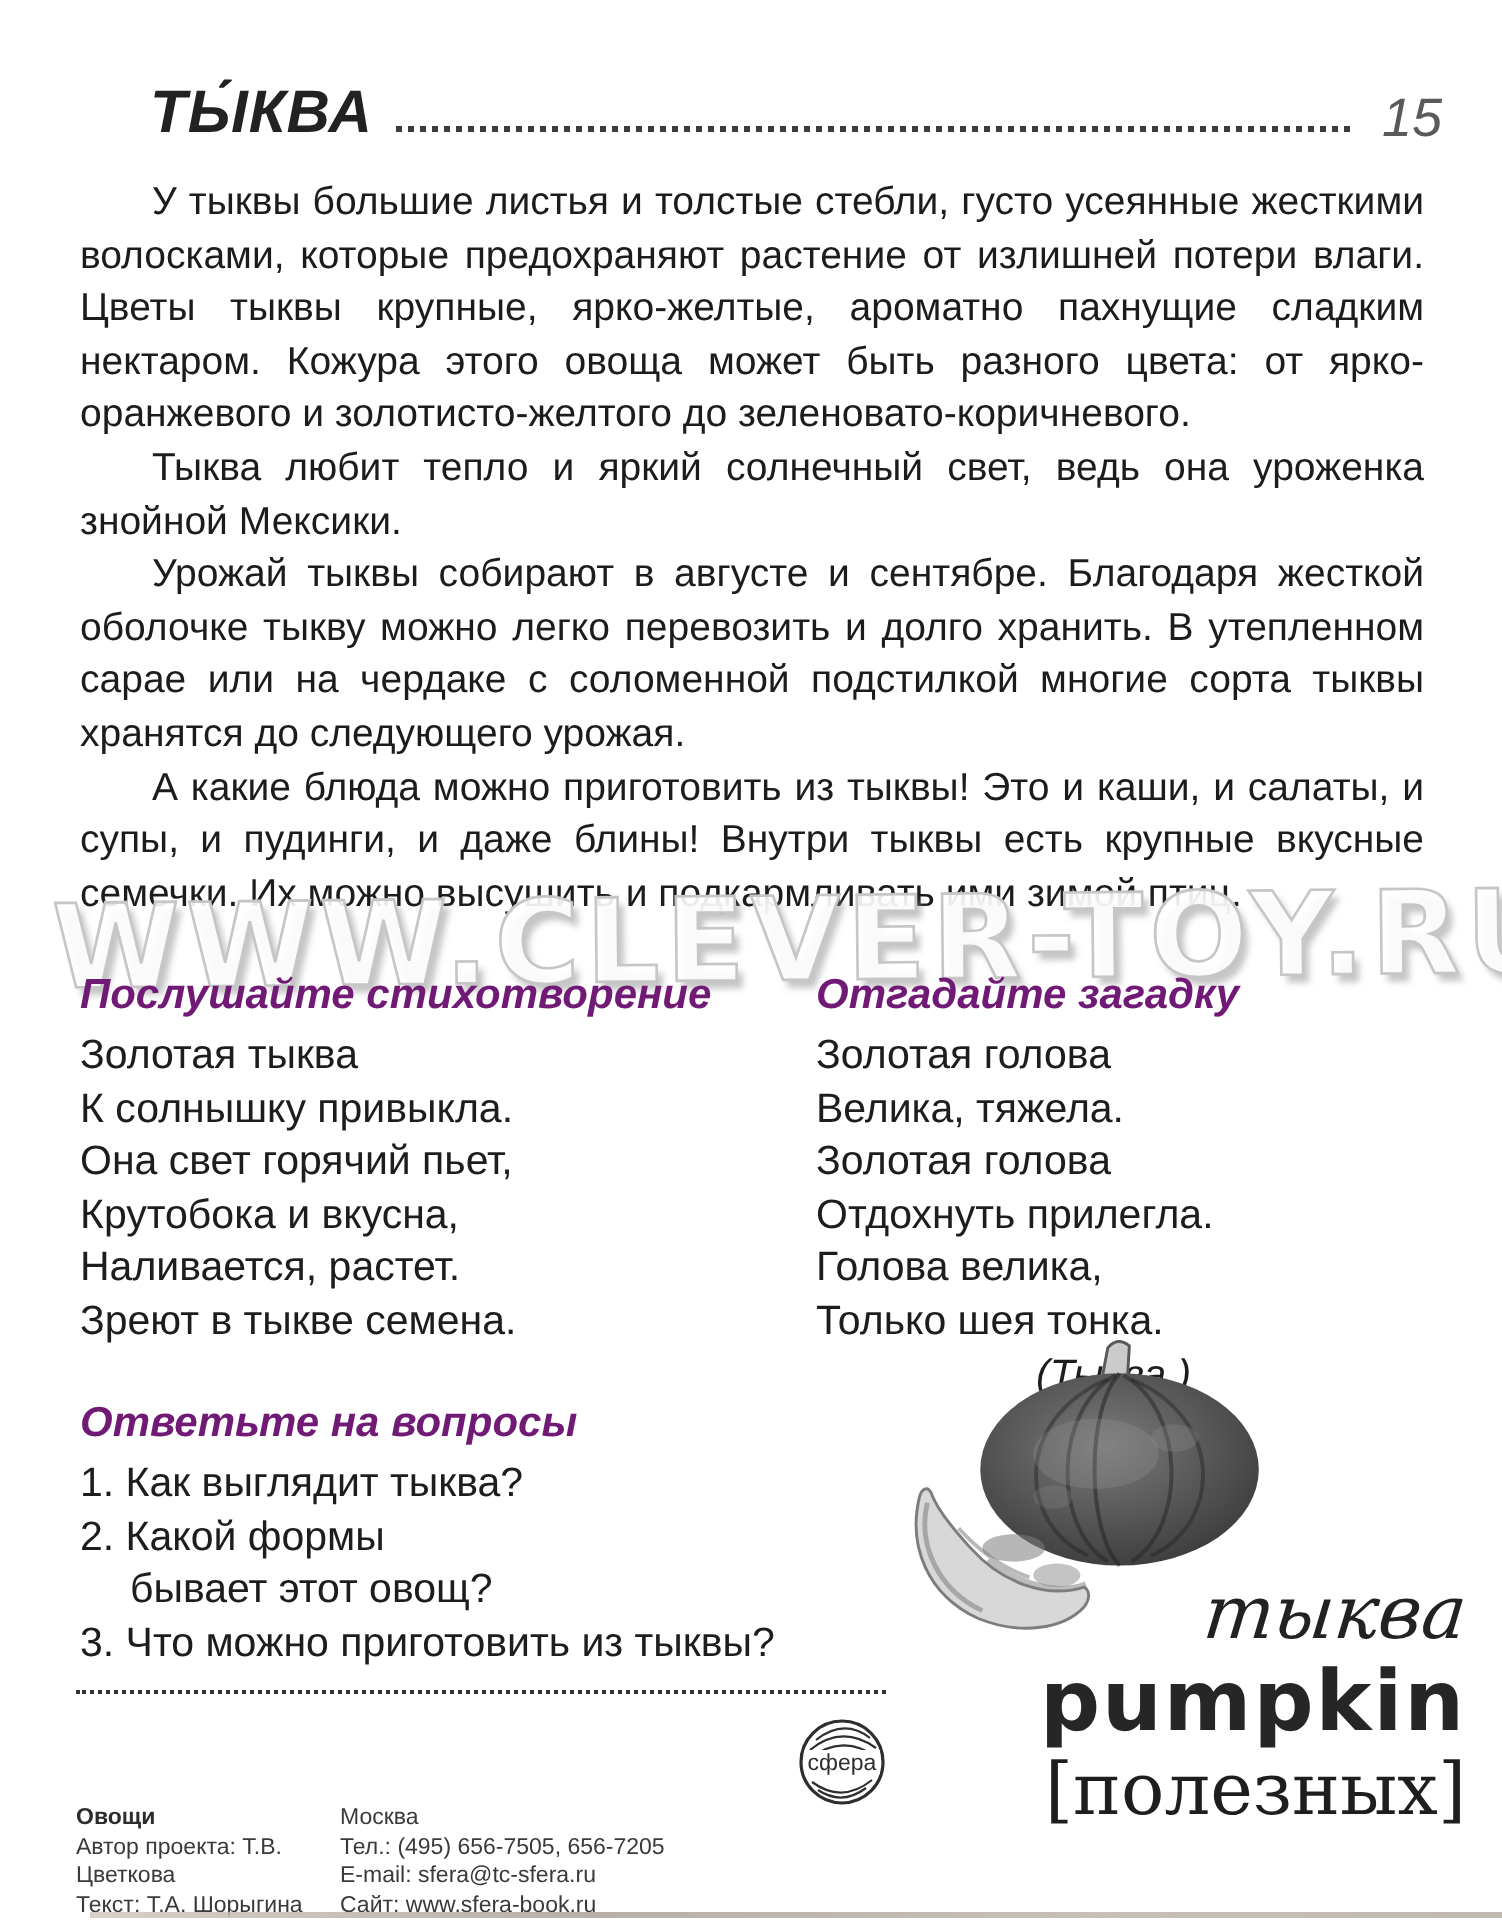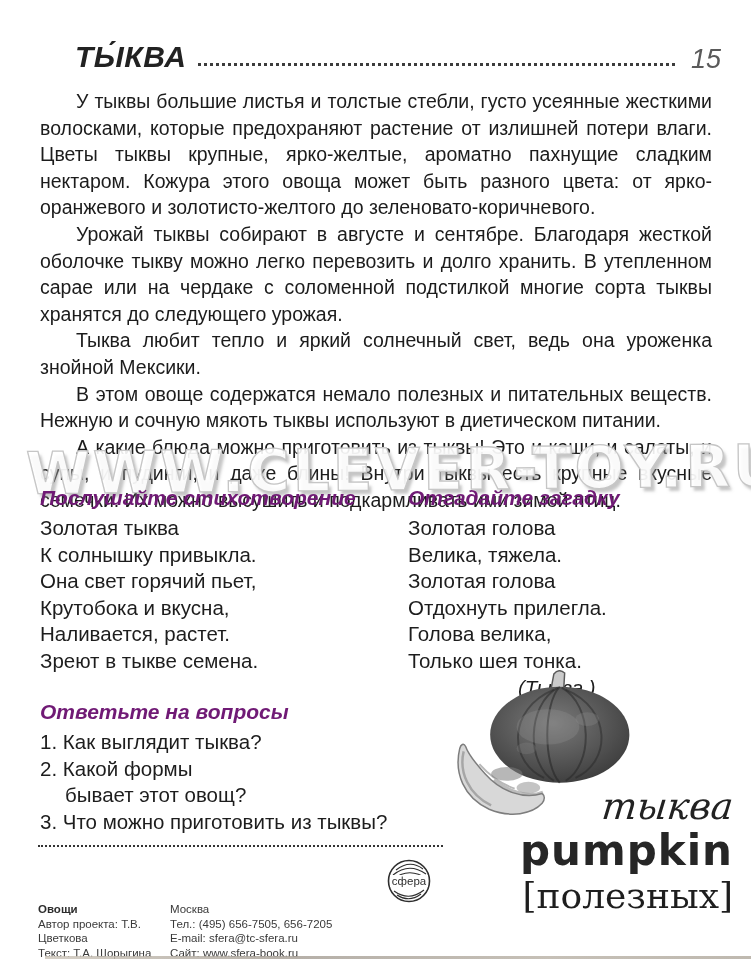--- a/index.html
+++ b/index.html
@@ -101,21 +101,21 @@
     width:405px;height:0;
     border-top:2.5px dotted #333;
     margin-bottom:7px;
   }
   .footer-cols{display:flex;}
   .fcol{font-size:11.5px;line-height:14.5px;color:#3a3a3a;margin-top:48px;}
   .fcol.c1{width:132px;}
   .fcol.c2{width:180px;}
   .fcol .b{font-weight:bold;color:#2c2c2c;}
   .fcol span{display:block;}
-  .logo{position:absolute;left:386px;top:858px;width:46px;height:46px;}
+  .logo{position:absolute;left:398px;top:858px;width:46px;height:46px;}
 
   
   .scan-bottom{
     position:absolute;left:45px;right:0;bottom:1px;height:3px;
     background:linear-gradient(90deg,#cfc8bd,#a9a299 35%,#bcb5aa 70%,#b3aca1);
     opacity:.85;
   }
   .edge-mark{
     position:absolute;width:3px;height:9px;right:1px;
     background:#e6e4e1;border-radius:1px;
@@ -127,23 +127,22 @@
 <div class="page">
 
   <div class="header">
     <div class="page-title">ТЫ́КВА</div>
     <div class="dot-leader"></div>
     <div class="page-number">15</div>
   </div>
 
   <div class="intro">
     <p>У тыквы большие листья и толстые стебли, густо усеянные жесткими волосками, которые предохраняют растение от излишней потери влаги. Цветы тыквы крупные, ярко-желтые, ароматно пахнущие сладким нектаром. Кожура этого овоща может быть разного цвета: от ярко- оранжевого и золотисто-желтого до зеленовато-коричневого.</p>
+    <p>Тыква любит тепло и яркий солнечный свет, ведь она уроженка знойной Мексики.</p>
     <p>Урожай тыквы собирают в августе и сентябре. Благодаря жесткой оболочке тыкву можно легко перевозить и долго хранить. В утепленном сарае или на чердаке с соломенной подстилкой многие сорта тыквы хранятся до следующего урожая.</p>
-    <p>Тыква любит тепло и яркий солнечный свет, ведь она уроженка знойной Мексики.</p>
-    <p>В этом овоще содержатся немало полезных и питательных веществ. Нежную и сочную мякоть тыквы используют в диетическом питании.</p>
     <p>А какие блюда можно приготовить из тыквы! Это и каши, и салаты, и супы, и пудинги, и даже блины! Внутри тыквы есть крупные вкусные семечки. Их можно высушить и подкармливать ими зимой птиц.</p>
   </div>
 
   <div class="watermark">WWW.CLEVER-TOY.RU</div>
 
   <div class="poem">
     <h3 class="section-h">Послушайте стихотворение</h3>
     <div class="verse">
       <span>Золотая тыква</span>
       <span>К солнышку привыкла.</span>

